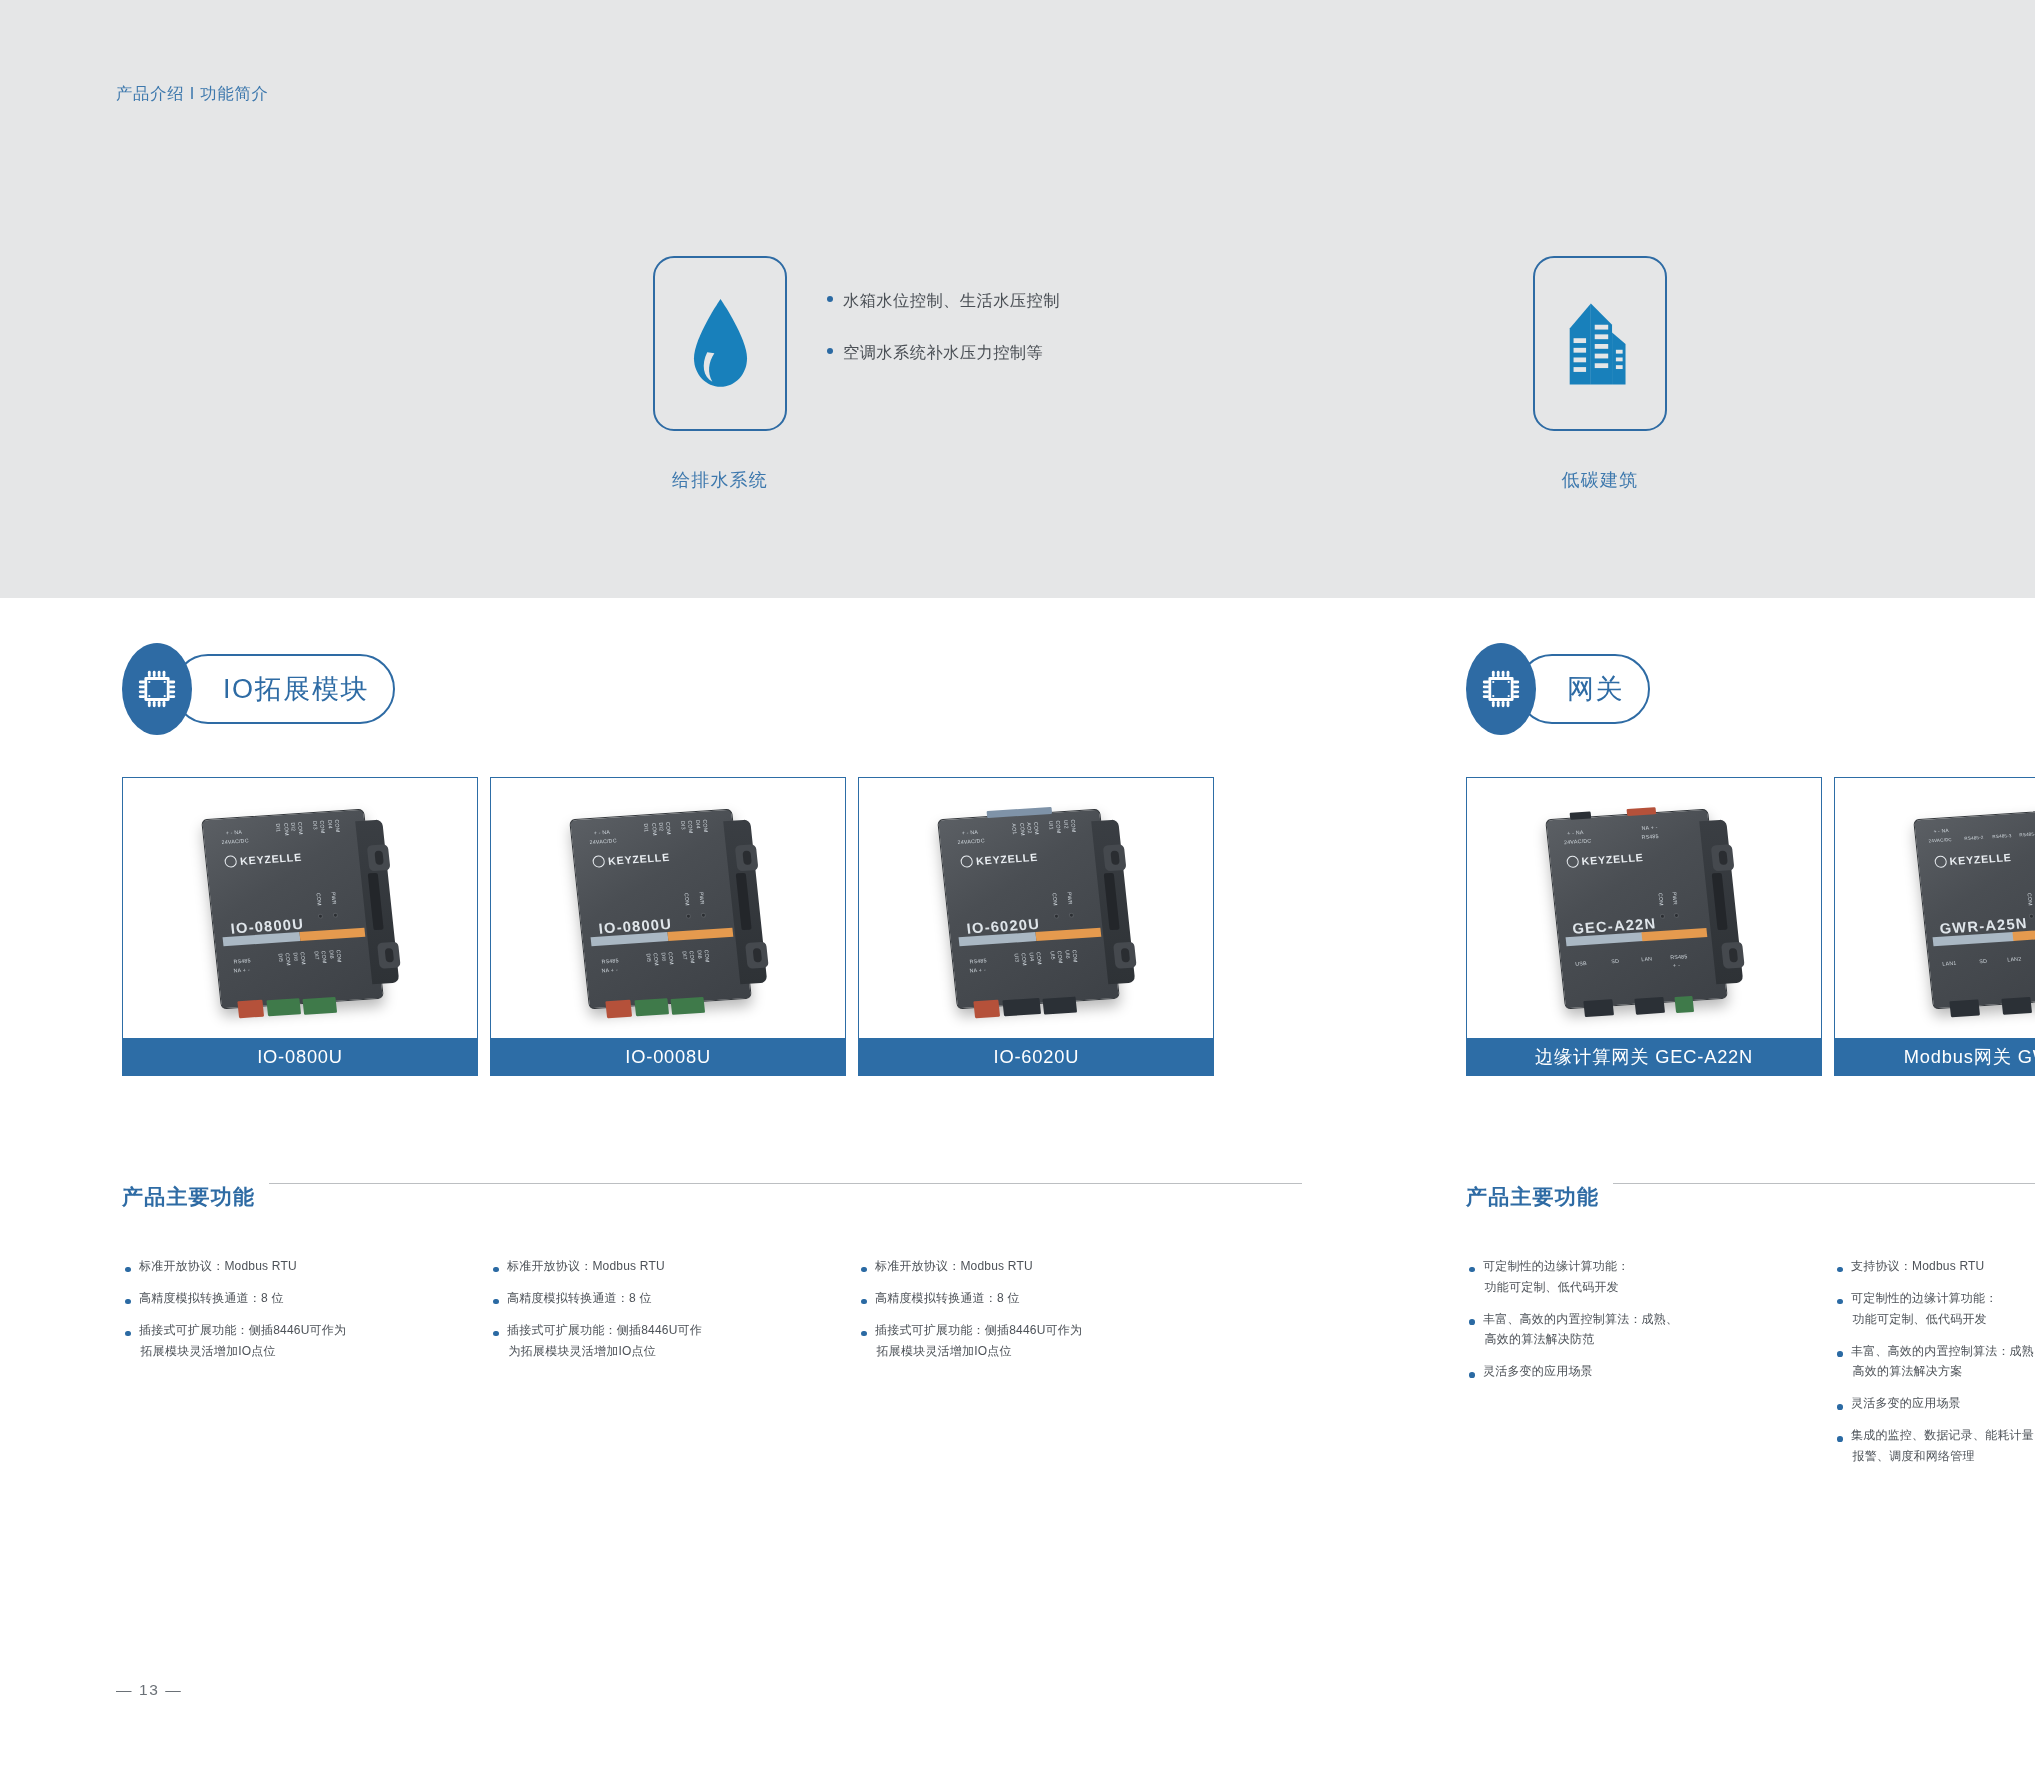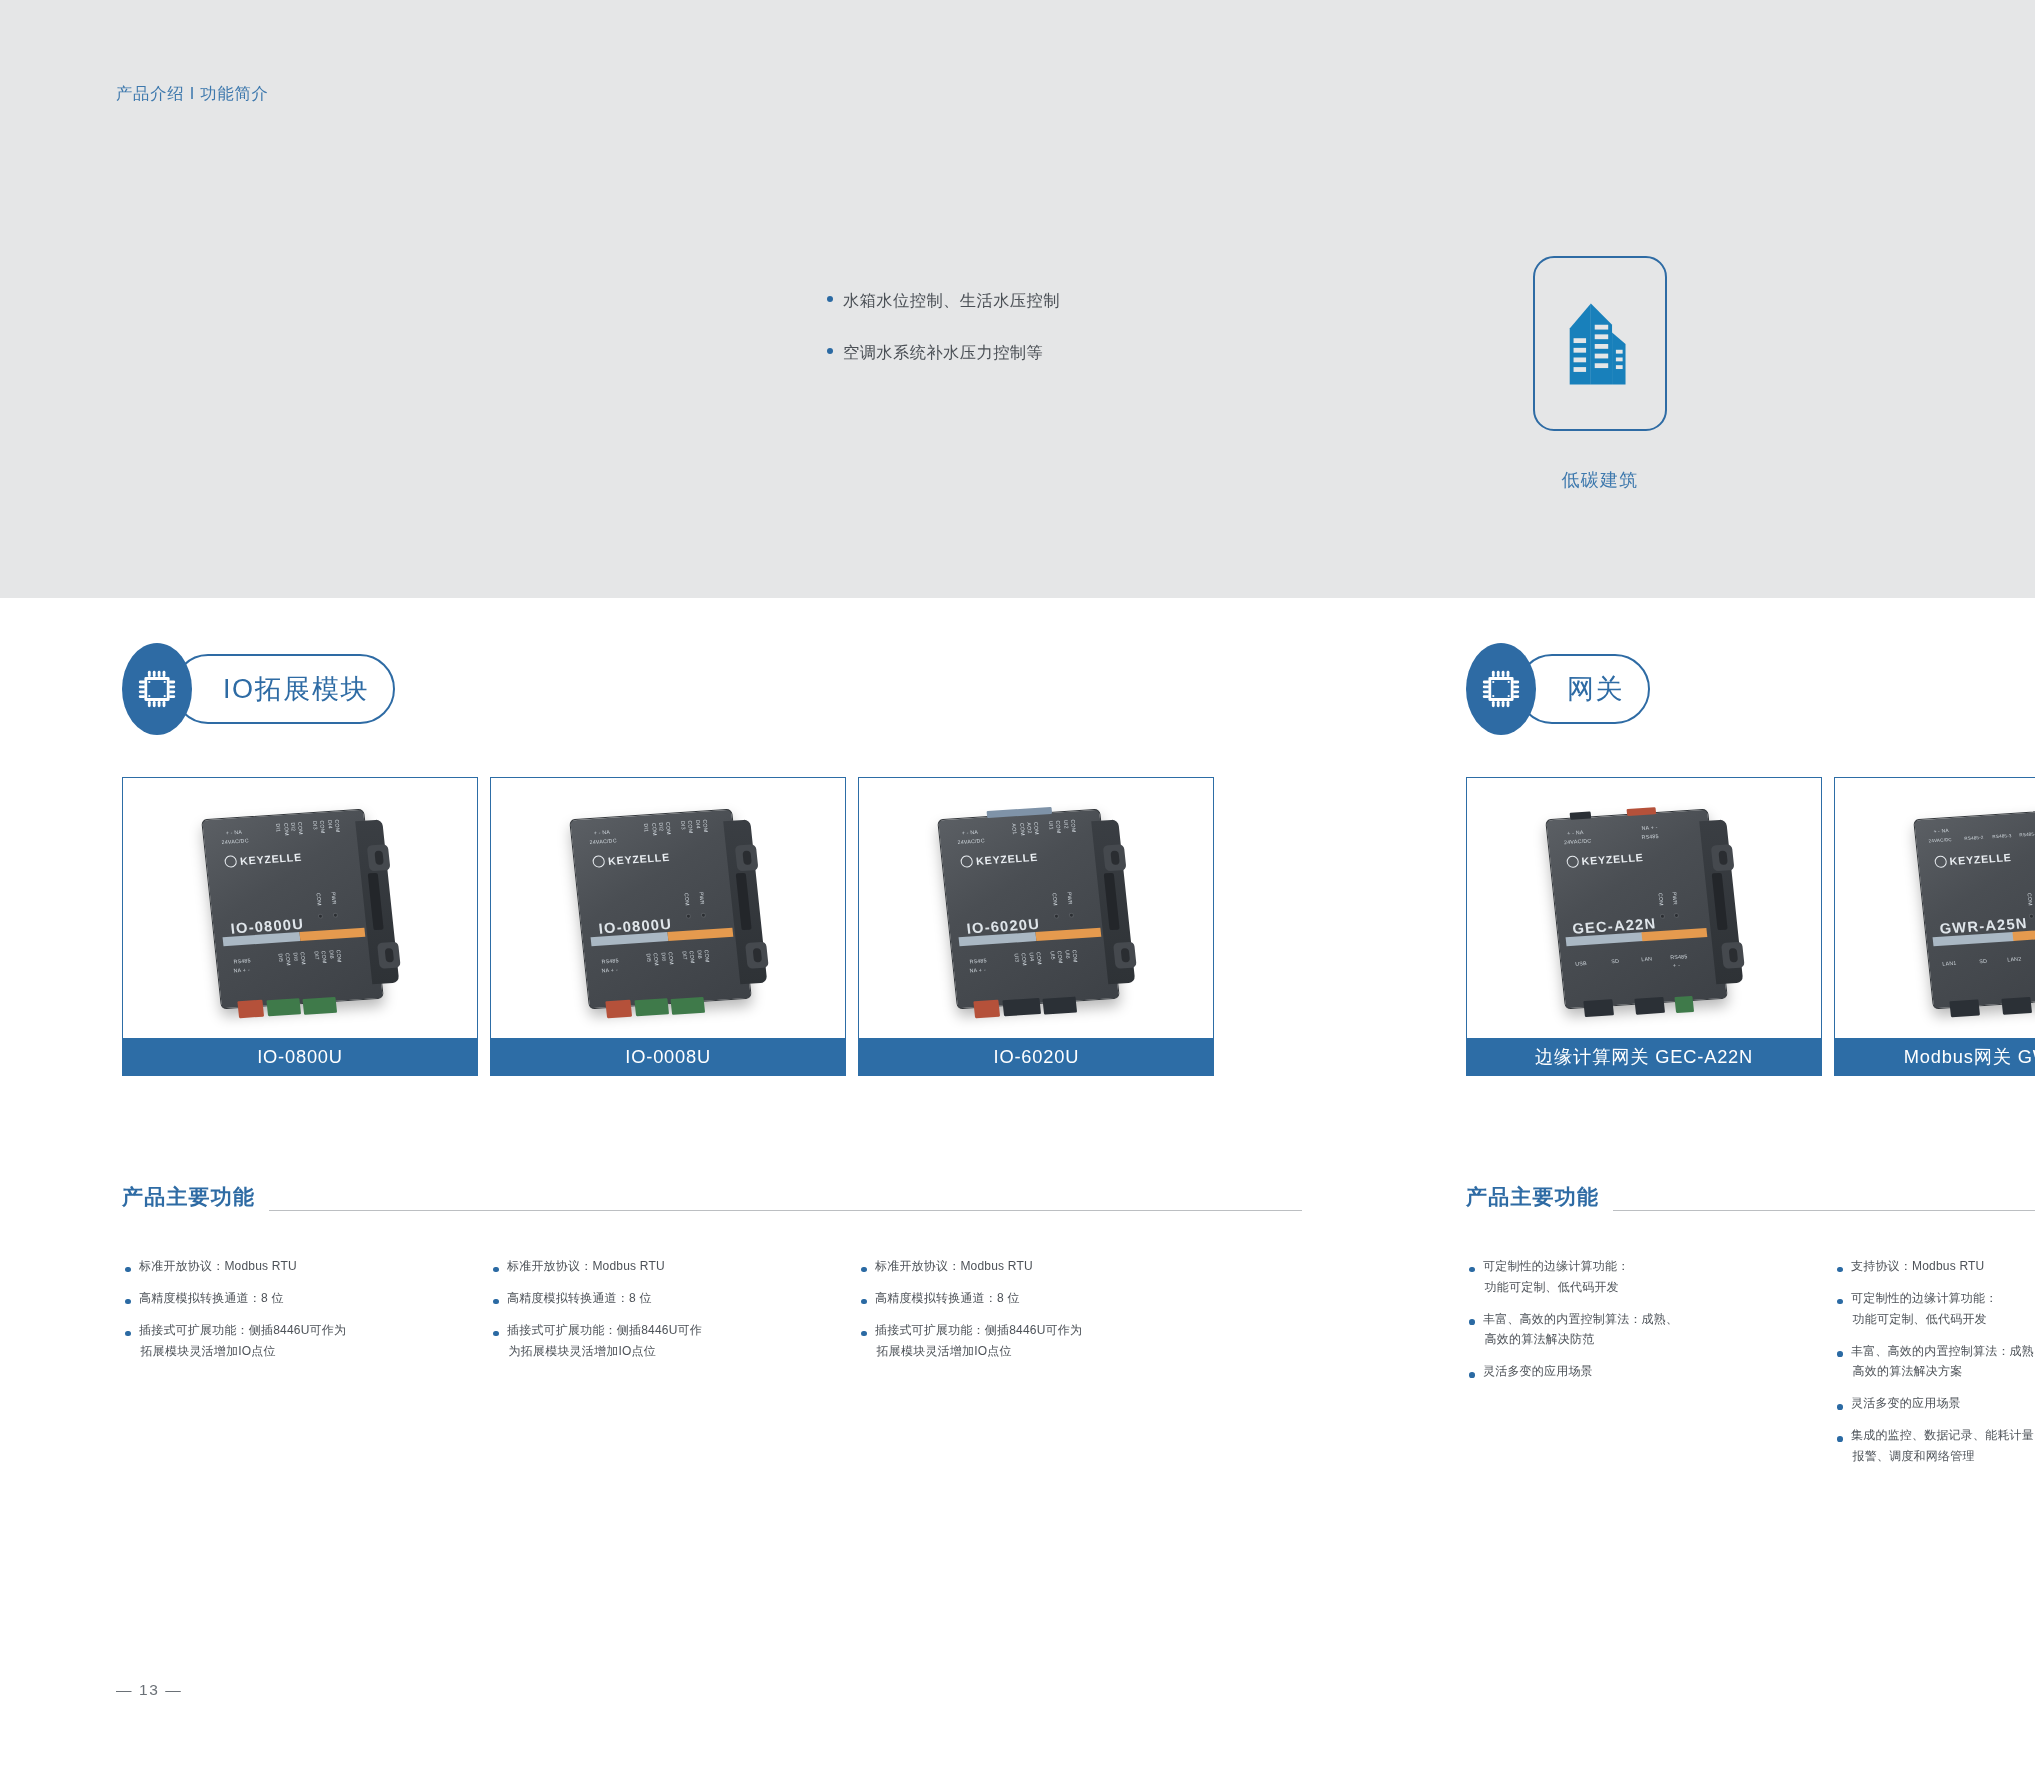--- a/index.html
+++ b/index.html
@@ -133,21 +133,21 @@
     position:absolute; width:5.3px; height:5.3px; border-radius:50%;
     background:#2b2e32; border:0.4px solid #55595e;
   }
   .conn { position:absolute; height:16.3px; border-radius:1.2px; }
   .conn.red   { background:#b5513a; }
   .conn.green { background:#3f7a4a; }
   .conn.blue  { background:#7f93a8; }
   .conn.dark  { background:#2b3036; }
 
   
-  .feat-head { position:absolute; display:flex; align-items:flex-end; }
+  .feat-head { position:absolute; display:flex; align-items:flex-start; }
   .feat-head .t {
     font-size:21px; color:#2e6ba4; font-weight:bold; letter-spacing:1.2px; white-space:nowrap;
   }
   .feat-head .rule {
     height:1.2px; background:#bcbfc2; margin-left:14px;
   }
   .feat-cols { position:absolute; display:flex; }
   .feat-col { }
   .feat-col ul { list-style:none; }
   .feat-col li {
@@ -173,20 +173,29 @@
 <div class="spread">
 
   <div class="page">
     <div class="grey-band"></div>
 
     <div class="runhead left">产品介绍 I 功能简介</div>
 
     <div class="scenarios">
 
 
+      <div class="scene" style="left:653px; top:0;">
+        <div class="frame">
+          <svg width="77" height="102" viewBox="0 0 70 100">
+            <path d="M35 6 C35 6 9 44 9 64 C9 80 21 92 35 92 C49 92 61 80 61 64 C61 44 35 6 35 6 Z" fill="#1880bb"></path>
+            <path d="M22 58 C16 70 18 82 27 87 C22 78 23 68 29 59 Z" fill="#e5e6e7"></path>
+          </svg>
+        </div>
+        <div class="cap">给排水系统</div>
+      </div>
       <ul class="scene-bullets" style="left:824px; top:33px;">
         <li>水箱水位控制、生活水压控制</li>
         <li>空调水系统补水压力控制等</li>
       </ul>
     </div>
 
     <div class="pillbadge" style="left:122px; top:643px;">
       <div class="chip-wrap">
         <svg width="42" height="42" viewBox="0 0 60 60">
           <g fill="#ffffff">

